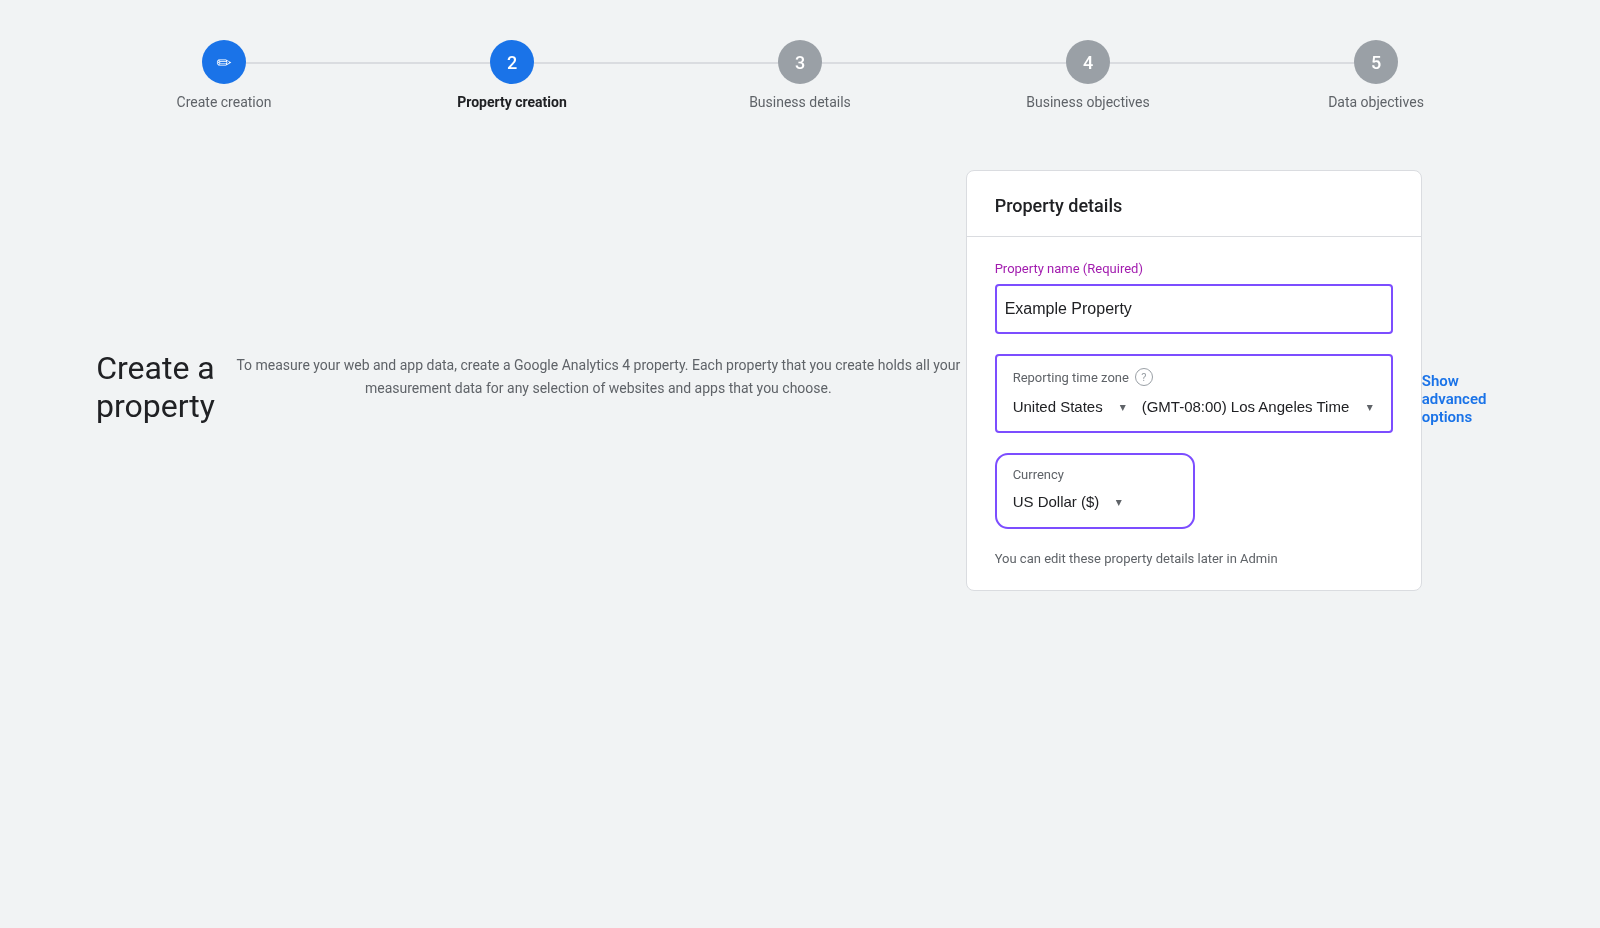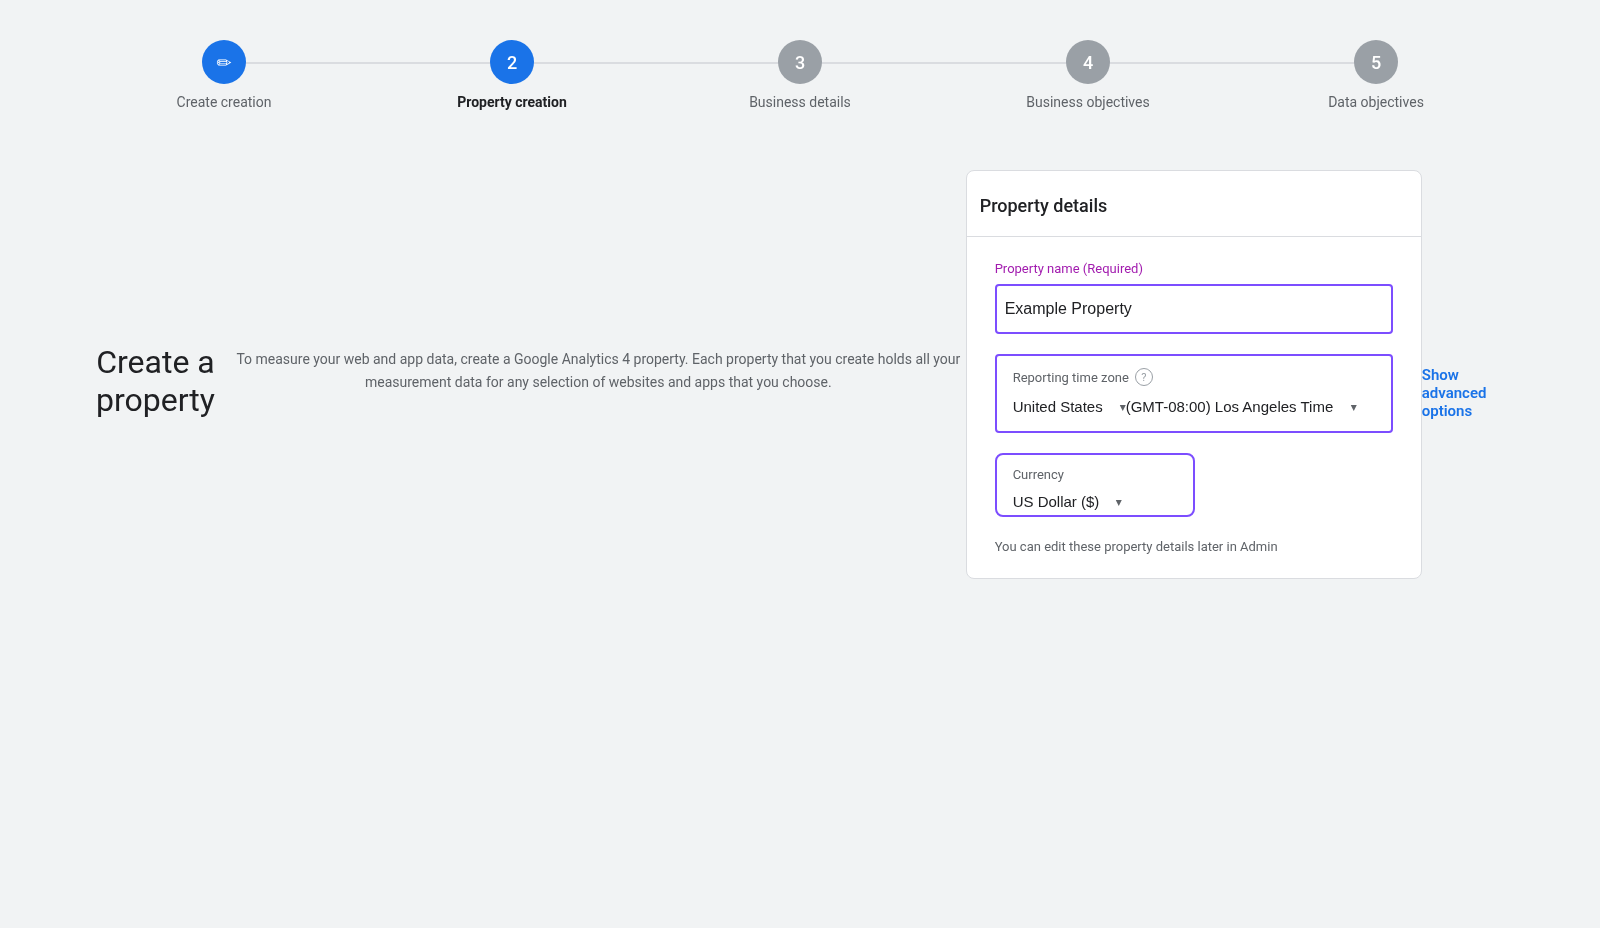--- a/index.html
+++ b/index.html
@@ -121,21 +121,21 @@
     .card {
       background: #fff;
       border-radius: 8px;
       border: 1px solid #dadce0;
       width: 740px;
       padding: 0;
       margin-bottom: 32px;
     }
 
     .card-header {
-      padding: 24px 13px 20px;
+      padding: 24px 28px 20px;
       border-bottom: 1px solid #dadce0;
     }
 
     .card-header-title {
       font-size: 18px;
       font-weight: 500;
       color: #202124;
     }
 
     .card-body {
@@ -186,20 +186,21 @@
       font-size: 11px;
       display: flex;
       align-items: center;
       justify-content: center;
       cursor: pointer;
       flex-shrink: 0;
     }
 
     .tz-selects {
       display: flex;
+      gap: 16px;
       flex-wrap: wrap;
     }
 
     .select-wrapper {
       position: relative;
       display: inline-flex;
       align-items: center;
     }
 
     .select-field {
@@ -217,22 +218,22 @@
     .select-arrow {
       position: absolute;
       right: 0;
       pointer-events: none;
       font-size: 12px;
       color: #5f6368;
     }
 
     .currency-group {
       border: 2px solid #7c4dff;
-      border-radius: 8px;
-      padding: 12px 16px 4px;
+      border-radius: 13px;
+      padding: 12px 16px 16px;
       display: inline-block;
       min-width: 200px;
       margin-bottom: 16px;
     }
 
     .currency-label {
       font-size: 13px;
       color: #5f6368;
       margin-bottom: 10px;
     }

